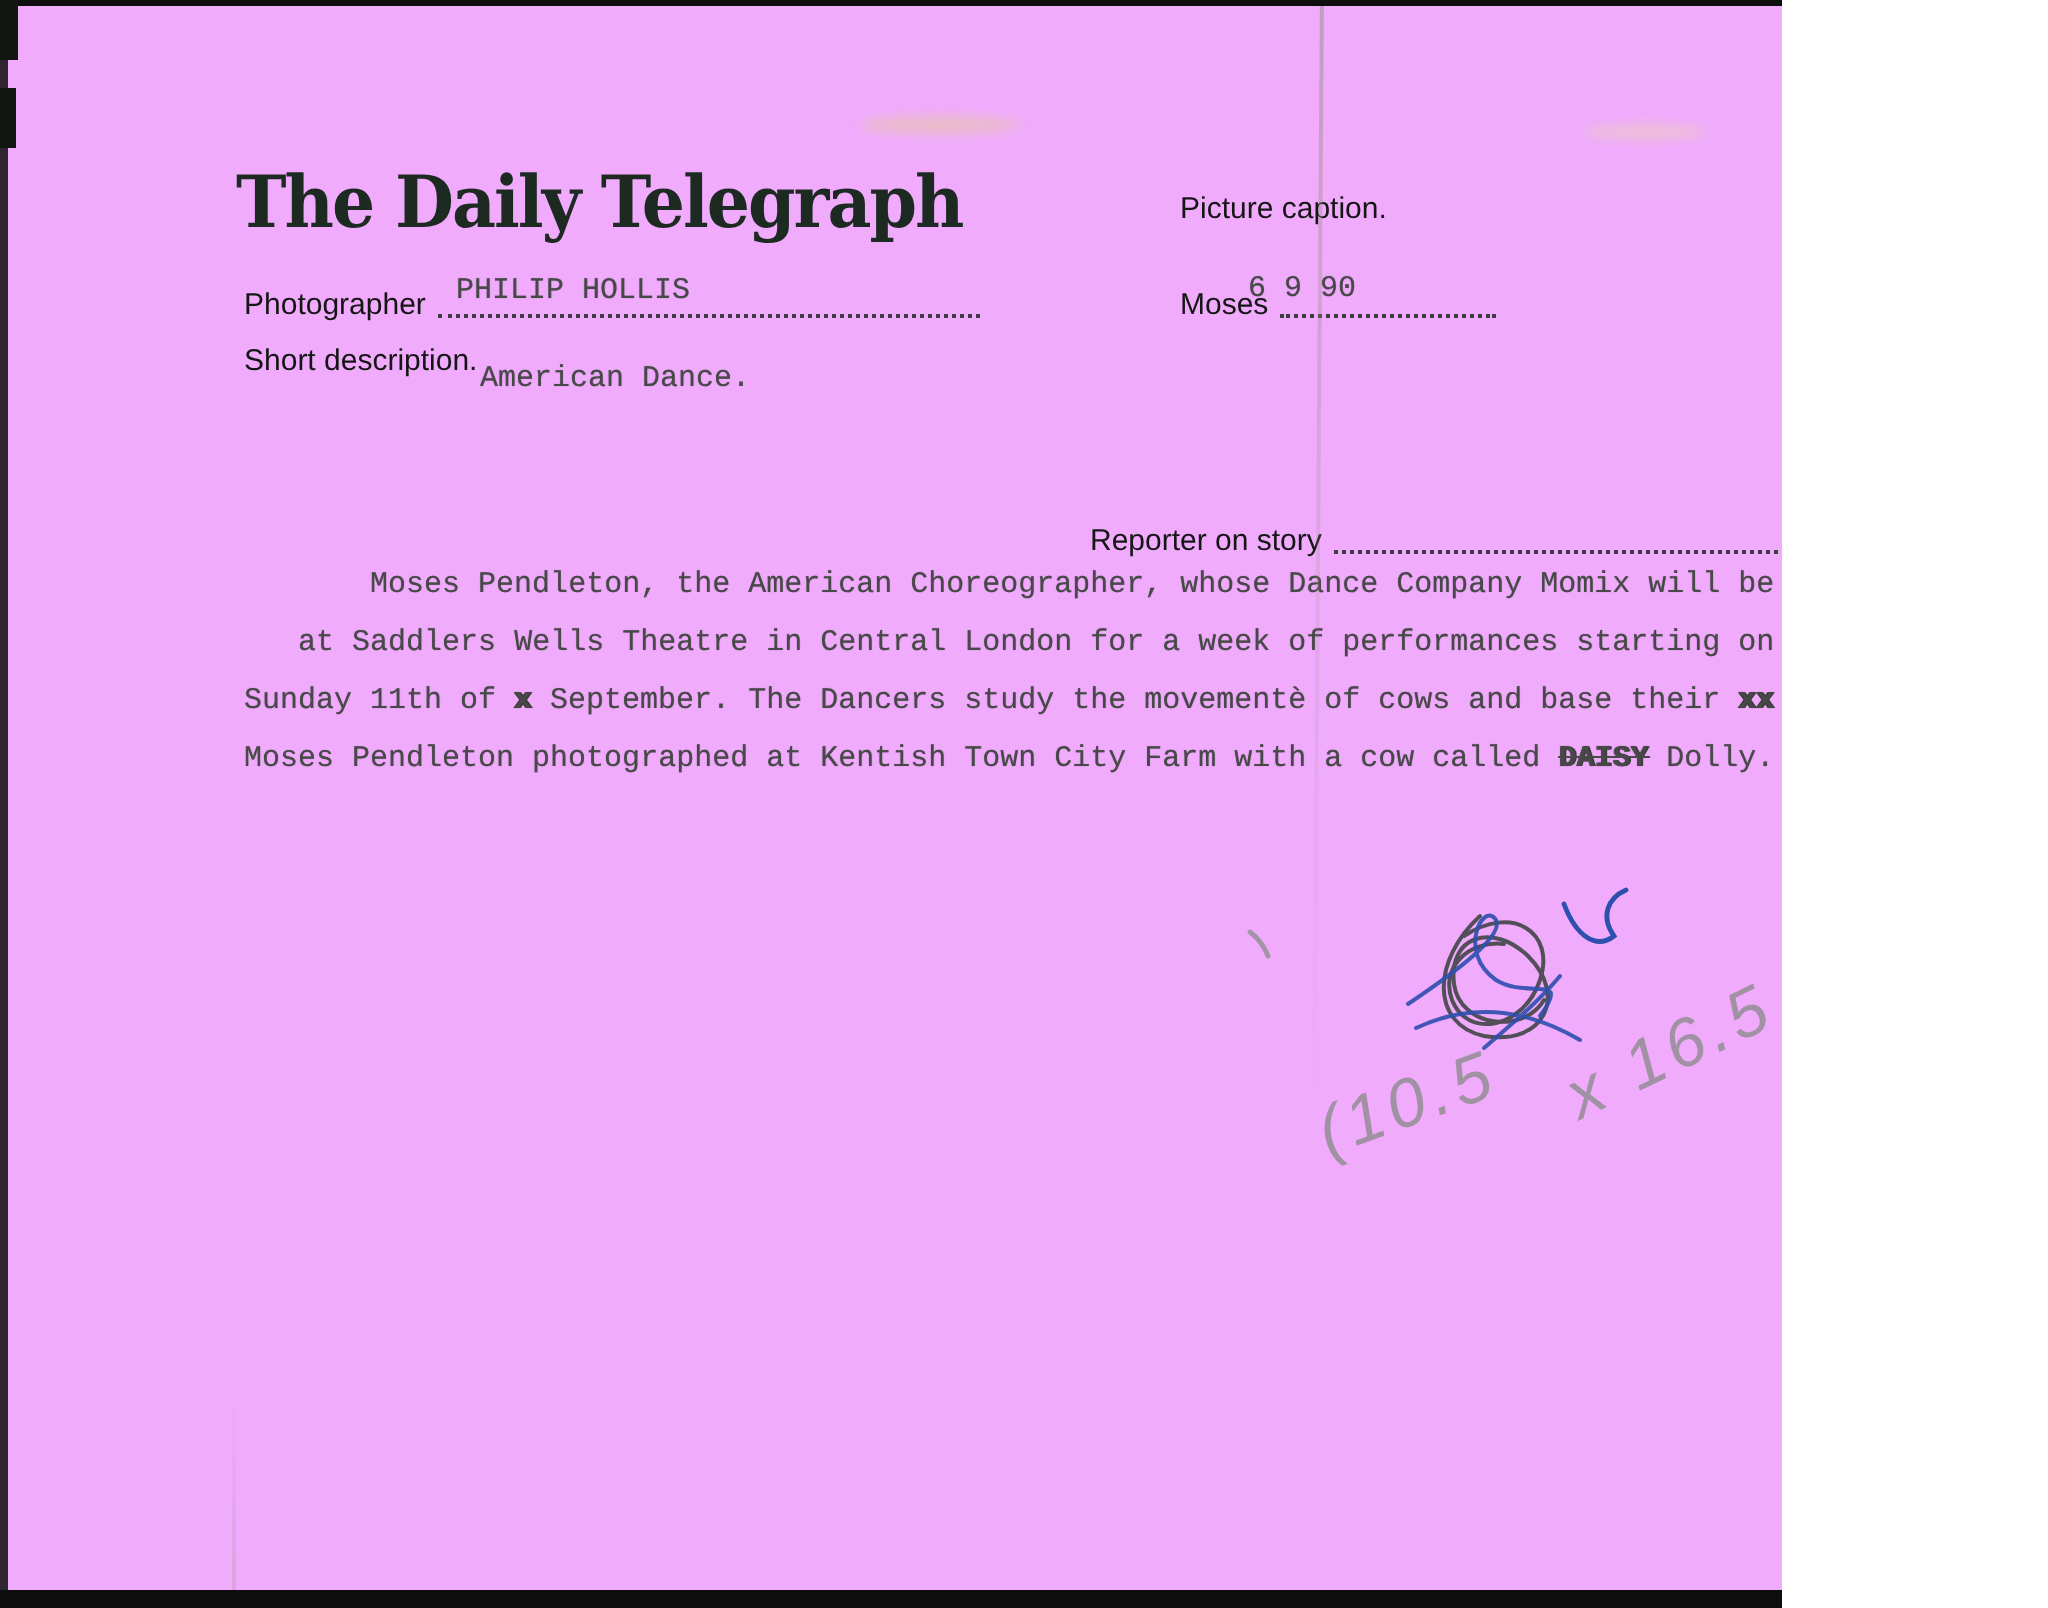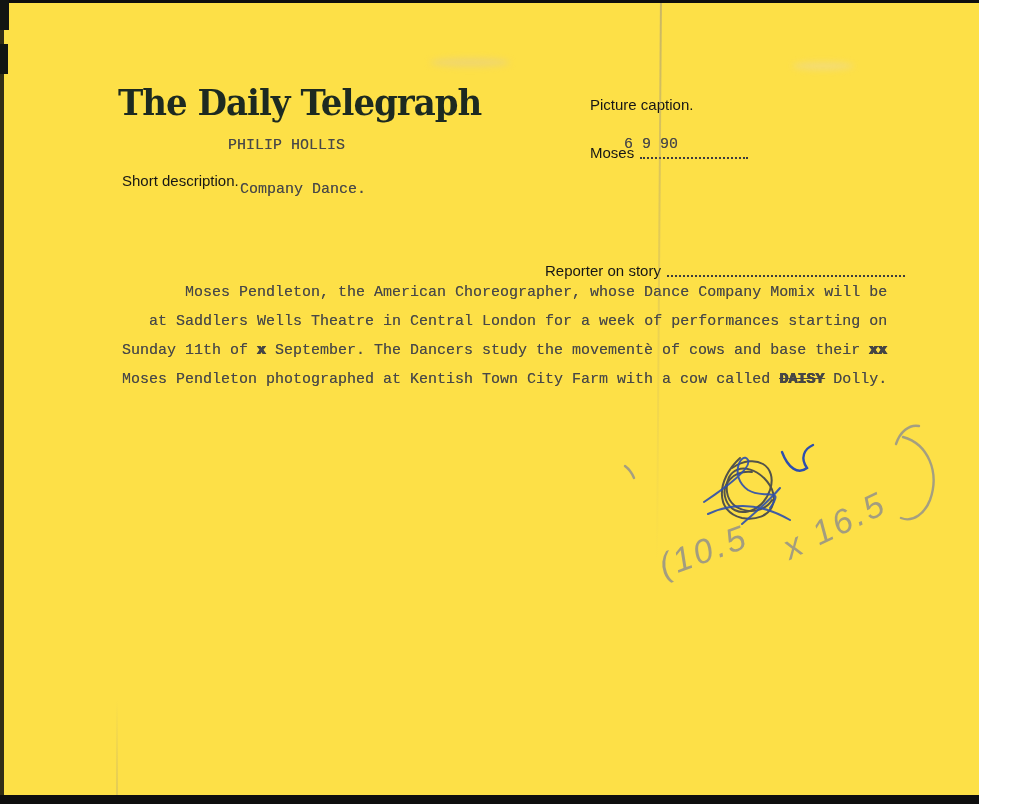--- a/index.html
+++ b/index.html
@@ -1,19 +1,19 @@
 <!DOCTYPE html>
 <html><head>
 <meta charset="utf-8">
 <style>
   html,body{margin:0;padding:0;}
   #scan{
     position:relative;
-    width:979px;height:804px;
-    background:#fde047;
+    width:891px;height:804px;
+    background:#f0abfc;
     overflow:hidden;
     font-family:"Liberation Sans",sans-serif;
   }
   
   .edge{position:absolute;background:#0e0e0e;}
   .filmmark{position:absolute;background:#121512;}
   
   .fold-v{
     position:absolute;width:2px;
     background:linear-gradient(180deg,rgba(150,142,130,.5),rgba(150,142,130,.18) 55%,rgba(150,142,130,0));
@@ -68,30 +68,34 @@
 </style>
 </head>
 <body>
 
 <div id="scan">
 
   <div class="masthead">The Daily Telegraph</div>
 
   <div class="label" style="left:590px;top:96px;">Picture caption.</div>
 
+  <div class="row" style="left:122px;top:144px;width:368px;">
+    <span class="lbl">Photographer</span>
+    <span class="dots"></span>
+  </div>
   <div class="tw tw-abs" style="left:228px;top:137px;">PHILIP HOLLIS</div>
 
   <div class="row" style="left:590px;top:144px;width:158px;">
     <span class="lbl">Moses</span>
     <span class="dots"></span>
   </div>
   <div class="tw tw-abs" style="left:624px;top:136px;">6 9 90</div>
 
   <div class="label" style="left:122px;top:172px;">Short description.</div>
-  <div class="tw tw-abs" style="left:240px;top:181px;">Company Dance.</div>
+  <div class="tw tw-abs" style="left:240px;top:181px;">American Dance.</div>
 
   <div class="row" style="left:545px;top:262px;width:360px;">
     <span class="lbl">Reporter on story</span>
     <span class="dots"></span>
   </div>
 
   <div id="caption-block">
     <div class="cap-line tw">Moses Pendleton, the American Choreographer, whose Dance Company Momix will be</div>
     <div class="cap-line tw">at Saddlers Wells Theatre in Central London for a week of performances starting on</div>
     <div class="cap-line tw"><span>Sunday 11th of </span><span class="overstruck">x</span><span> September. The Dancers study the movementè of cows and base their </span><span class="overstruck">xx</span></div>

